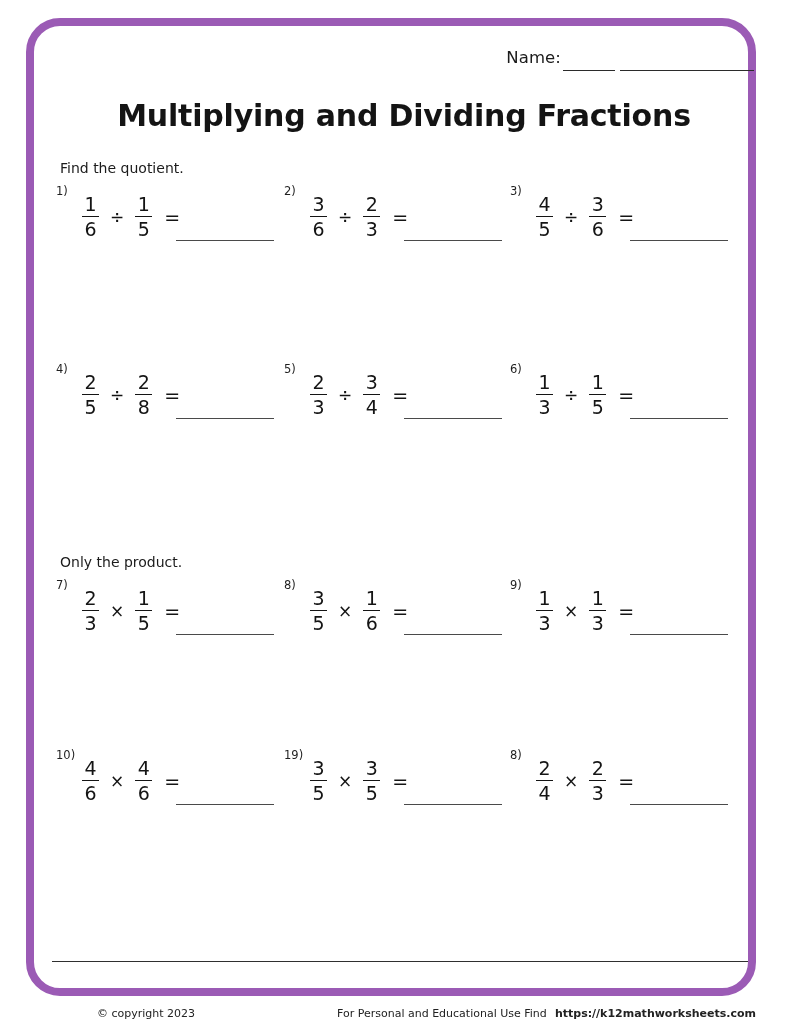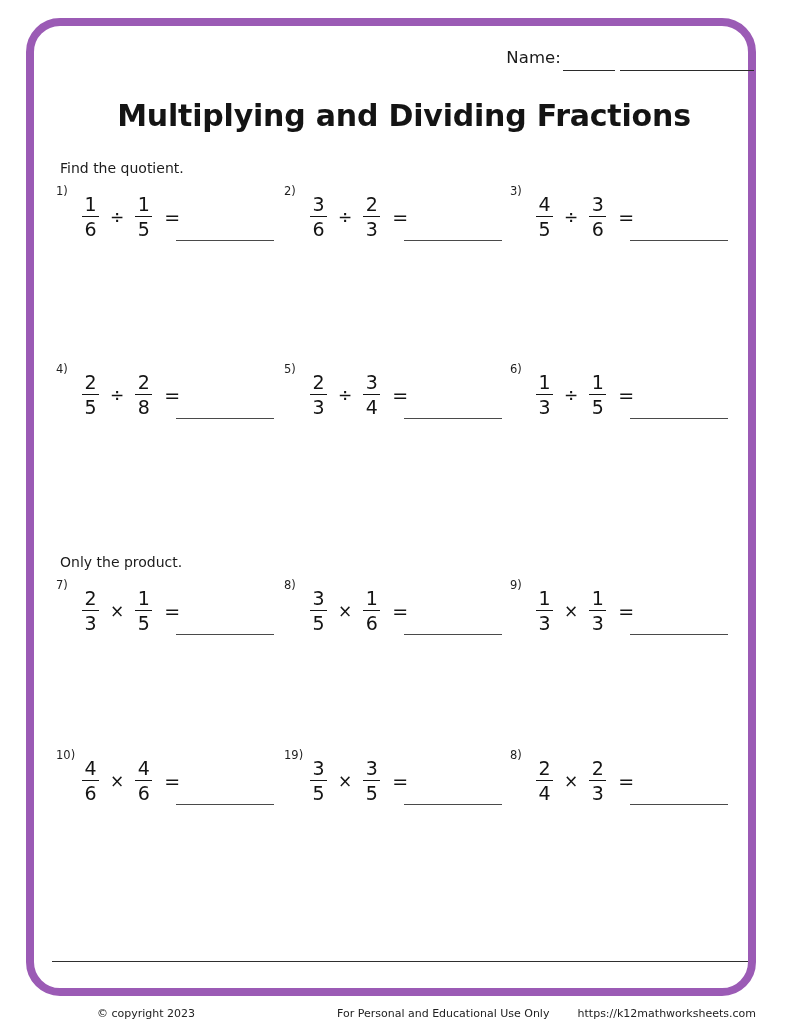--- a/index.html
+++ b/index.html
@@ -169,21 +169,21 @@
   .footer-text {
     position: absolute;
     top: 1007px;
     font-size: 11px;
     color: #222222;
     white-space: nowrap;
     margin-left: 44px;
   }
   #footer-copyright { left: 53px; }
   #footer-usage     { left: 293px; }
-  #footer-url       { right: 52px; }
+  #footer-url       { right: 52px; font-weight: bold; }
 </style>
 </head>
 <body>
 
 <div id="page">
   <div id="frame"></div>
 
   <div id="name-row">
     <span id="name-label">Name:</span>
     <span class="name-rule" id="name-rule-a"></span>
@@ -418,15 +418,15 @@
         <span class="bar"></span>
         <span class="den">3</span>
       </span>
       <span class="eq">=</span>
     </span>
     <span class="answer-blank"></span>
   </div>
 
   <div id="footer-rule"></div>
   <div class="footer-text" id="footer-copyright">© copyright 2023</div>
-  <div class="footer-text" id="footer-usage">For Personal and Educational Use Only</div>
+  <div class="footer-text" id="footer-usage">For Personal and Educational Use Find</div>
   <div class="footer-text" id="footer-url">https://k12mathworksheets.com</div>
 </div>
 
 </body></html>

